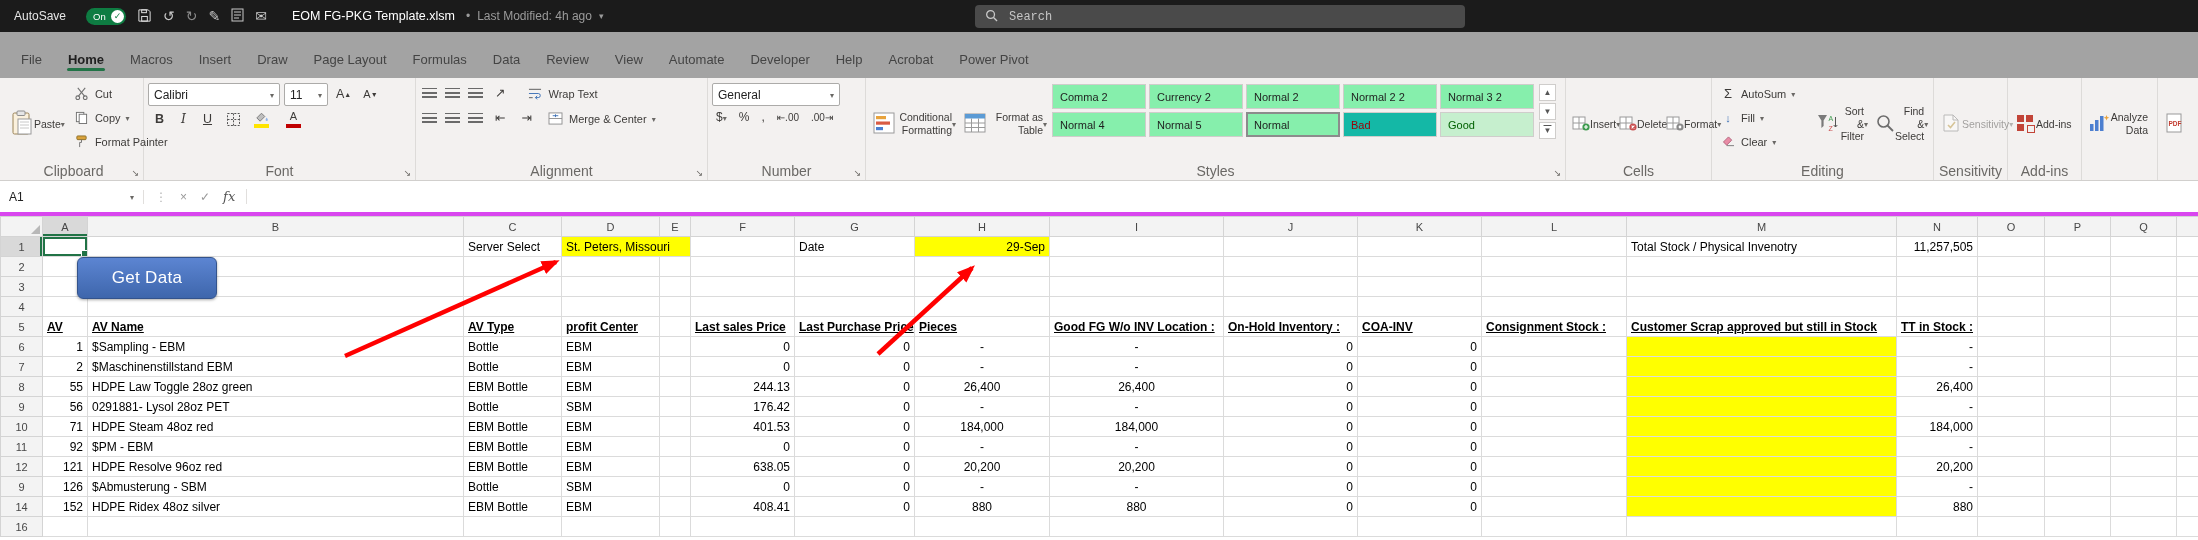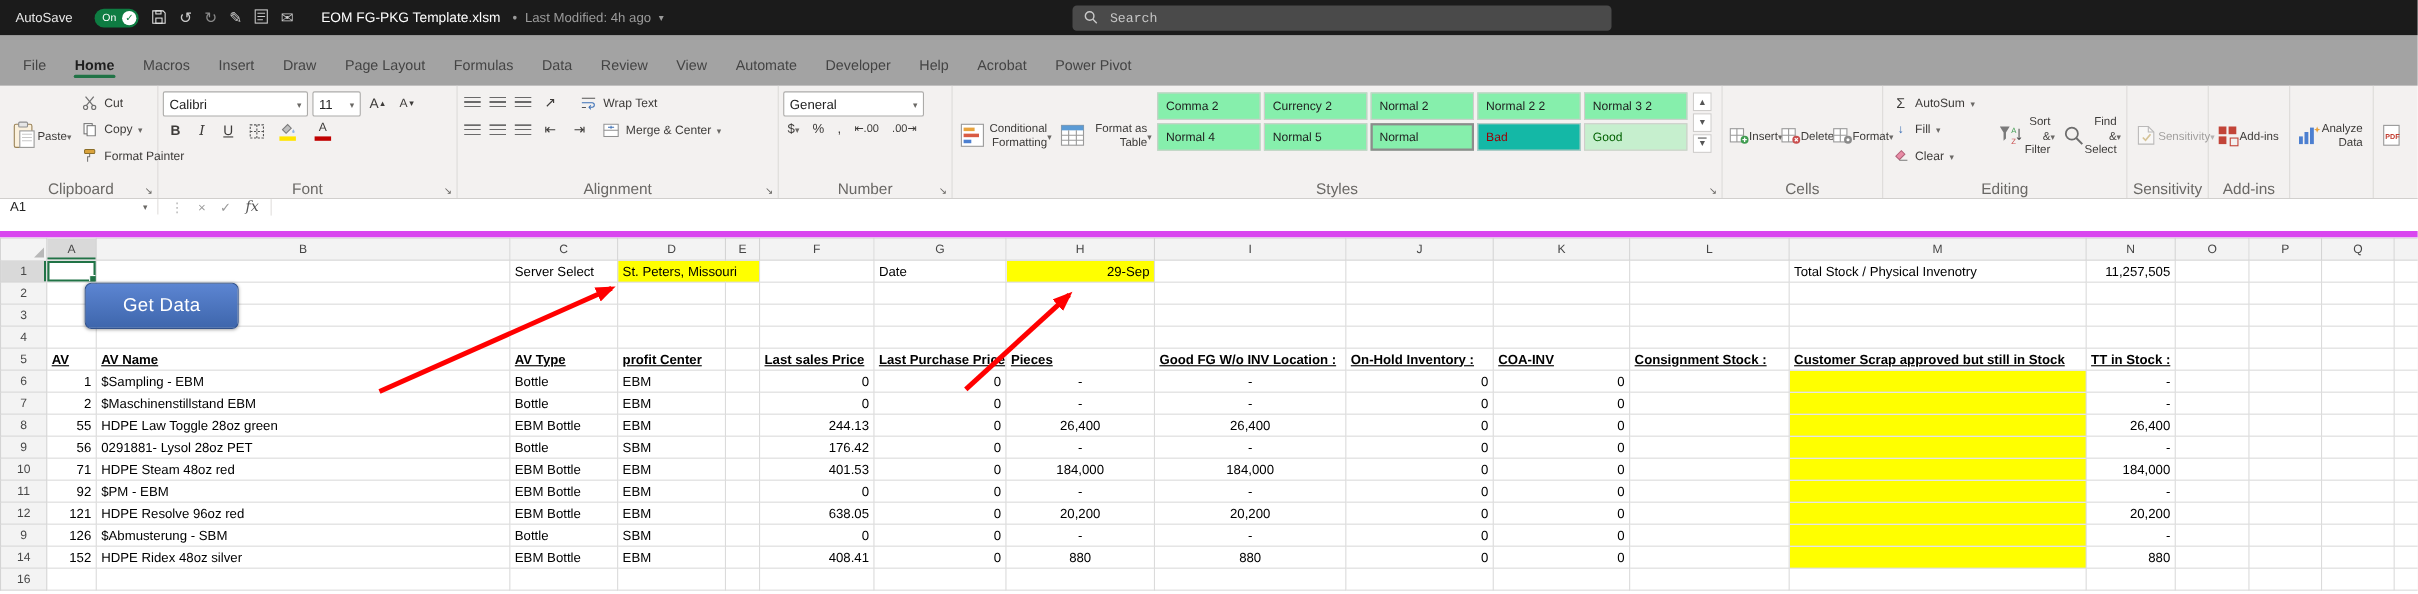--- a/index.html
+++ b/index.html
@@ -48,21 +48,21 @@
 .galcell{background:#86efac;border:1px solid #CFCDCB;font-size:11px;display:flex;align-items:center;padding:0 7px;color:#1f1f1f;white-space:nowrap;overflow:hidden}
 .galcell.bad{background:#14b8a6;color:#9C0006}
 .galcell.good{background:#C6EFCE;color:#006100}
 .galcell.gsel{outline:2px solid #8C8C8C;outline-offset:-2px}
 .galarrows{display:flex;flex-direction:column;gap:2px;padding:3px 0 0 2px}
 .galarrow{width:17px;height:17px;border:1px solid #CFCDCB;background:#fff;font-size:8px;display:flex;align-items:center;justify-content:center;color:#555}
 .dis{opacity:.45}
 .partial{overflow:hidden;width:30px;border-right:0}
 
 
-.fbar{height:35px;background:#fff;border-bottom:6px solid #d946ef;display:flex;align-items:flex-start}
+.fbar{height:35px;background:#fff;border-bottom:4px solid #d946ef;display:flex;align-items:center}
 .namebox{width:144px;border-right:1px solid #E1DFDD;display:flex;align-items:center;justify-content:space-between;padding:0 9px;font-size:12px;color:#222}
 .fxstrip{display:flex;align-items:center;gap:13px;padding:0 11px;border-right:1px solid #E1DFDD;color:#9a9a9a;font-size:12px}
 .fx{font-style:italic;font-family:"DejaVu Serif",serif;color:#555;font-size:13px}
 .finput{flex:1;background:#fff}
 
 
 .gridwrap{position:relative;height:324px;overflow:hidden;background:#fff}
 table.sheet{border-collapse:collapse;table-layout:fixed;width:2198px}
 .sheet th,.sheet td{height:20px;padding:0 4px;overflow:hidden;white-space:nowrap}
 .sheet thead th{background:#F3F3F3;border:1px solid #D4D4D4;font-size:11px;font-weight:400;color:#474747;text-align:center;padding:0}

